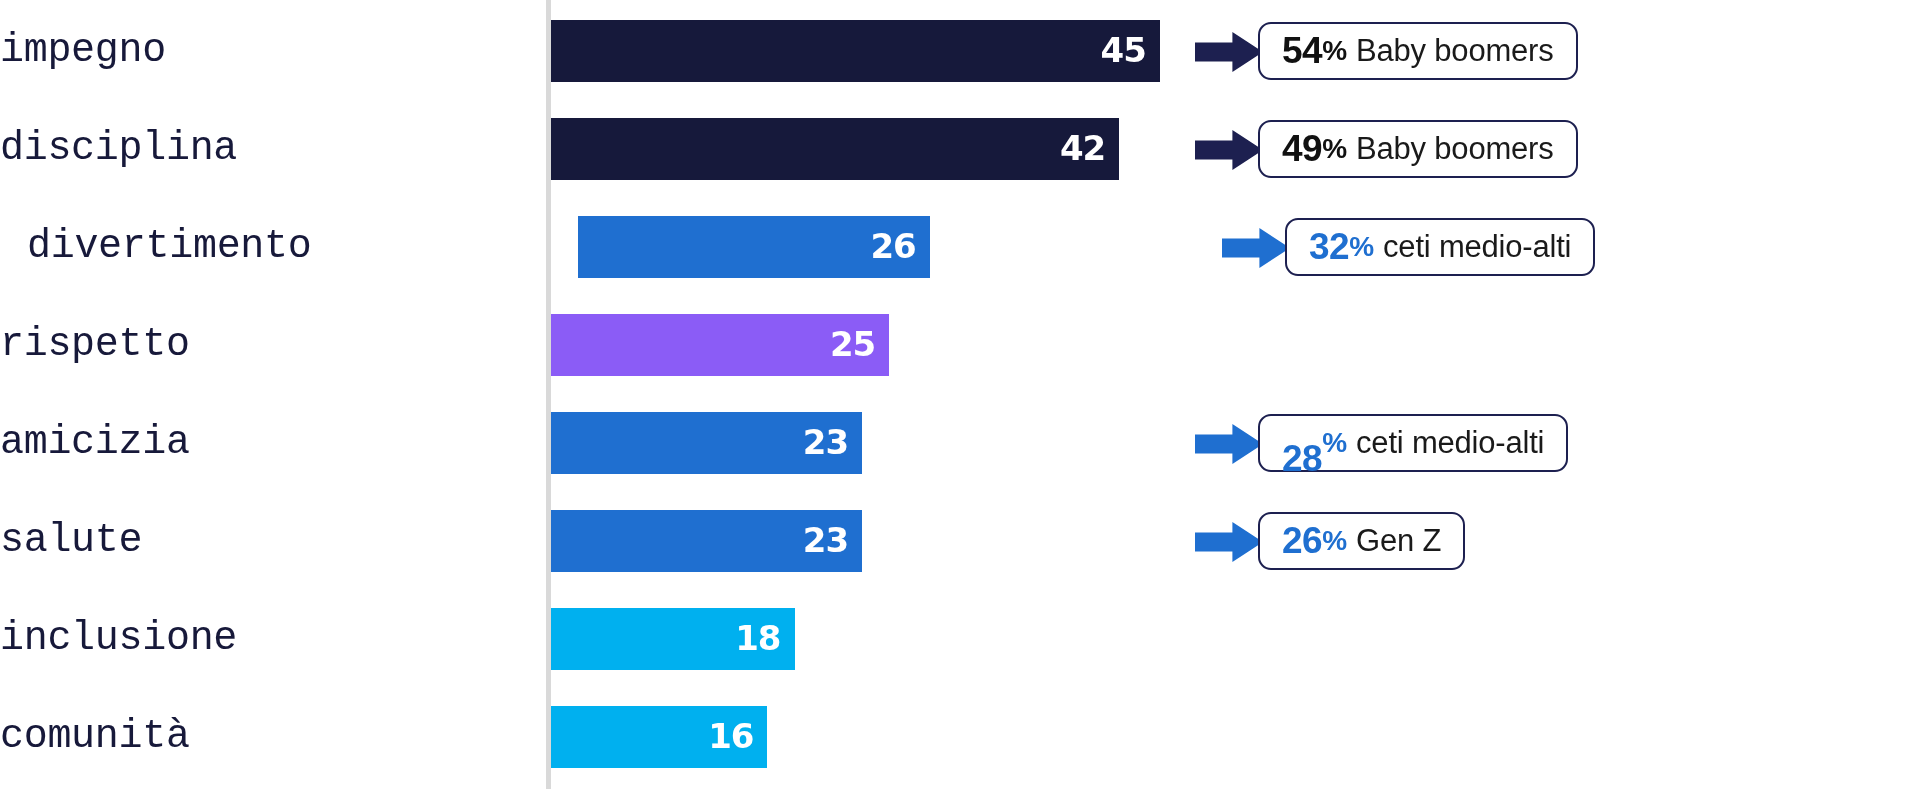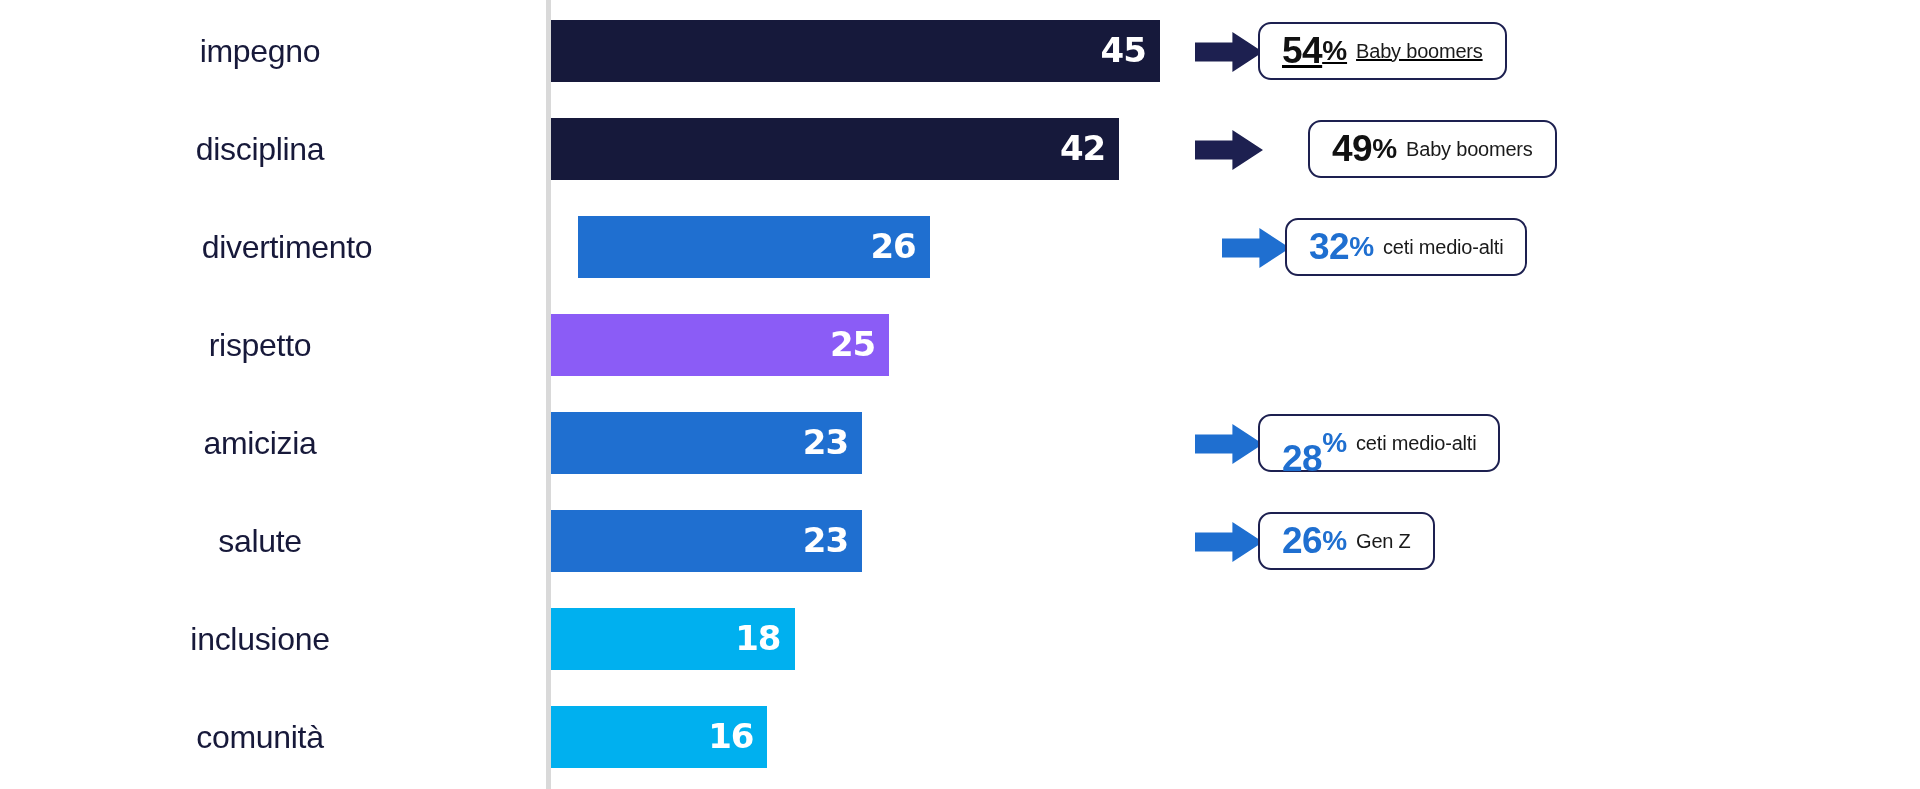--- a/index.html
+++ b/index.html
@@ -25,24 +25,24 @@
     width:1920px;
     height:62px;
   }
 
   .cat-label{
     position:absolute;
     left:0px;
     width:520px;
     height:62px;
     line-height:62px;
-    text-align:center;
-    font-size:32px;
+    text-align:left;
+    font-size:40px;
     color:#17193a;
-    font-family:Liberation Sans, sans-serif;
+    font-family:Liberation Mono, monospace;
     letter-spacing:-0.3px;
     white-space:nowrap;
   }
 
   .bar{
     position:absolute;
     left:551px;
     top:0px;
     height:62px;
   }
@@ -88,52 +88,52 @@
     font-weight:bold;
     font-family:"Liberation Sans", sans-serif;
     letter-spacing:-0.5px;
   }
   .callout .pct-sign{
     font-size:28px;
     font-weight:bold;
     font-family:"Liberation Sans", sans-serif;
   }
   .callout .seg{
-    font-size:20px;
+    font-size:31px;
     color:#1a1a1a;
     font-family:"Liberation Sans", sans-serif;
     margin-left:9px;
     letter-spacing:-0.2px;
   }
 </style>
 </head>
 <body>
 
 <div id="chart">
   <div class="axis-line"></div>
 
 <div class="row" style="top: 20px;">
       <div class="cat-label">impegno</div>
       <div class="bar" style="width: 608.85px; background: rgb(22, 25, 59);">
         <div class="bar-value">45</div>
       </div>
       <div class="arrow" style="left: 1195px; background: rgb(29, 32, 80);"></div>
-      <div class="callout" style="left: 1258px; text-decoration: underline;">
+      <div class="callout" style="left: 1258px;">
         <span class="pct" style="color: rgb(17, 17, 17);">54</span>
         <span class="pct-sign" style="color: rgb(17, 17, 17);">%</span>
         <span class="seg">Baby boomers</span>
       </div>
     </div>
     <div class="row" style="top: 118px;">
       <div class="cat-label">disciplina</div>
       <div class="bar" style="width: 568.26px; background: rgb(22, 25, 59);">
         <div class="bar-value">42</div>
       </div>
       <div class="arrow" style="left: 1195px; background: rgb(29, 32, 80);"></div>
-      <div class="callout" style="left: 1308px;">
+      <div class="callout" style="left: 1258px;">
         <span class="pct" style="color: rgb(17, 17, 17);">49</span>
         <span class="pct-sign" style="color: rgb(17, 17, 17);">%</span>
         <span class="seg">Baby boomers</span>
       </div>
     </div>
     <div class="row" style="top: 216px; margin-left: 27px;">
       <div class="cat-label">divertimento</div>
       <div class="bar" style="width: 351.78px; background: rgb(31, 111, 208);">
         <div class="bar-value">26</div>
       </div>

